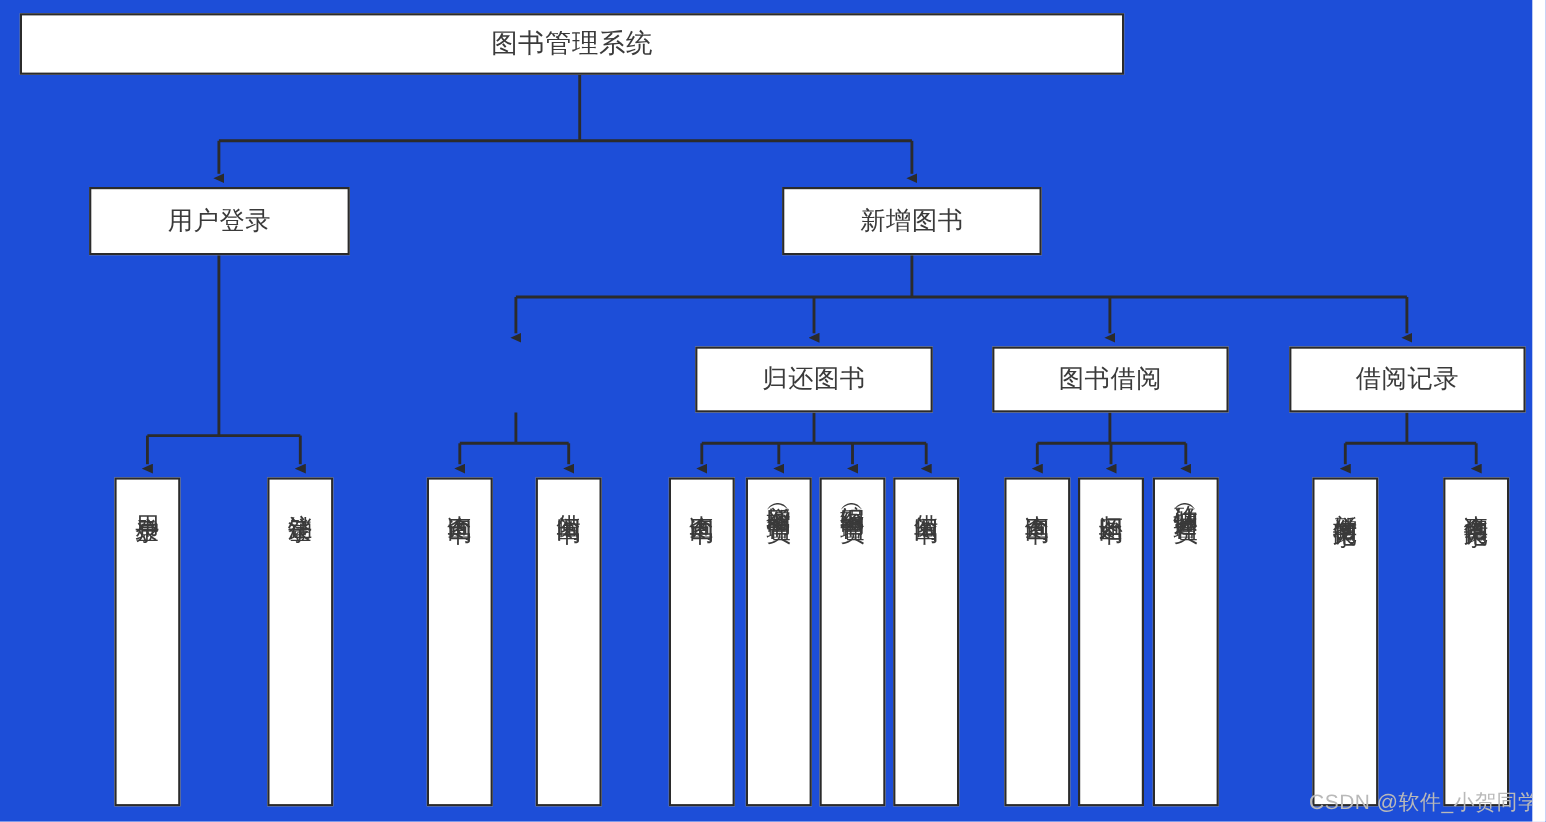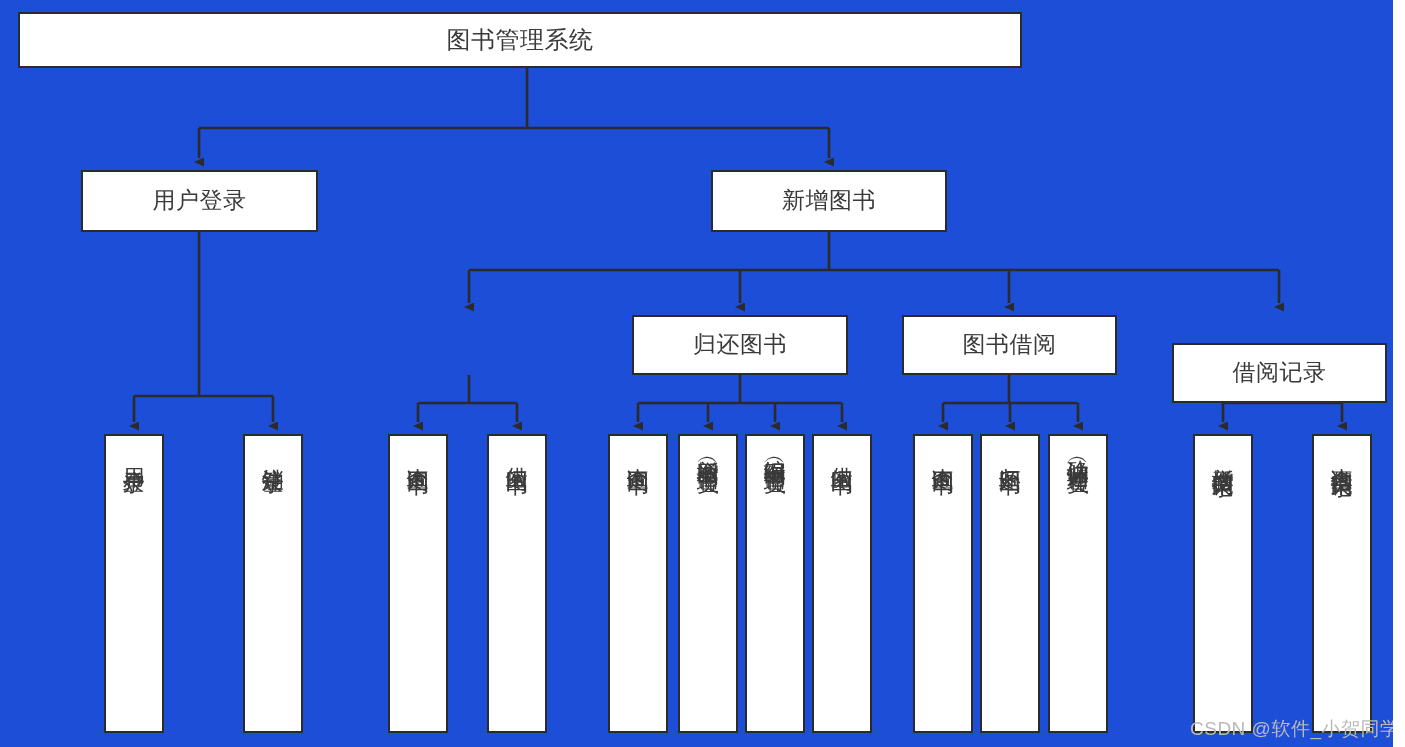--- a/index.html
+++ b/index.html
@@ -142,21 +142,21 @@
   <div class="node horiz" style="left: 711px; top: 170px; width: 236px; height: 62px;">
     <span>新增图书</span>
   </div>
 
   <div class="node horiz" style="left: 632px; top: 315px; width: 216px; height: 60px;">
     <span>归还图书</span>
   </div>
   <div class="node horiz" style="left: 902px; top: 315px; width: 215px; height: 60px;">
     <span>图书借阅</span>
   </div>
-  <div class="node horiz" style="left: 1172px; top: 315px; width: 215px; height: 60px; margin-top: 28px;">
+  <div class="node horiz" style="left: 1172px; top: 315px; width: 215px; height: 60px;">
     <span>借阅记录</span>
   </div>
 
   <div class="node vert" style="left: 104px; top: 434px; width: 60px; height: 299px;">
     <span class="vlabel">用户登录</span>
   </div>
   <div class="node vert" style="left: 243px; top: 434px; width: 60px; height: 299px;">
     <span class="vlabel">注销登录</span>
   </div>
   <div class="node vert" style="left: 388px; top: 434px; width: 60px; height: 299px;">

